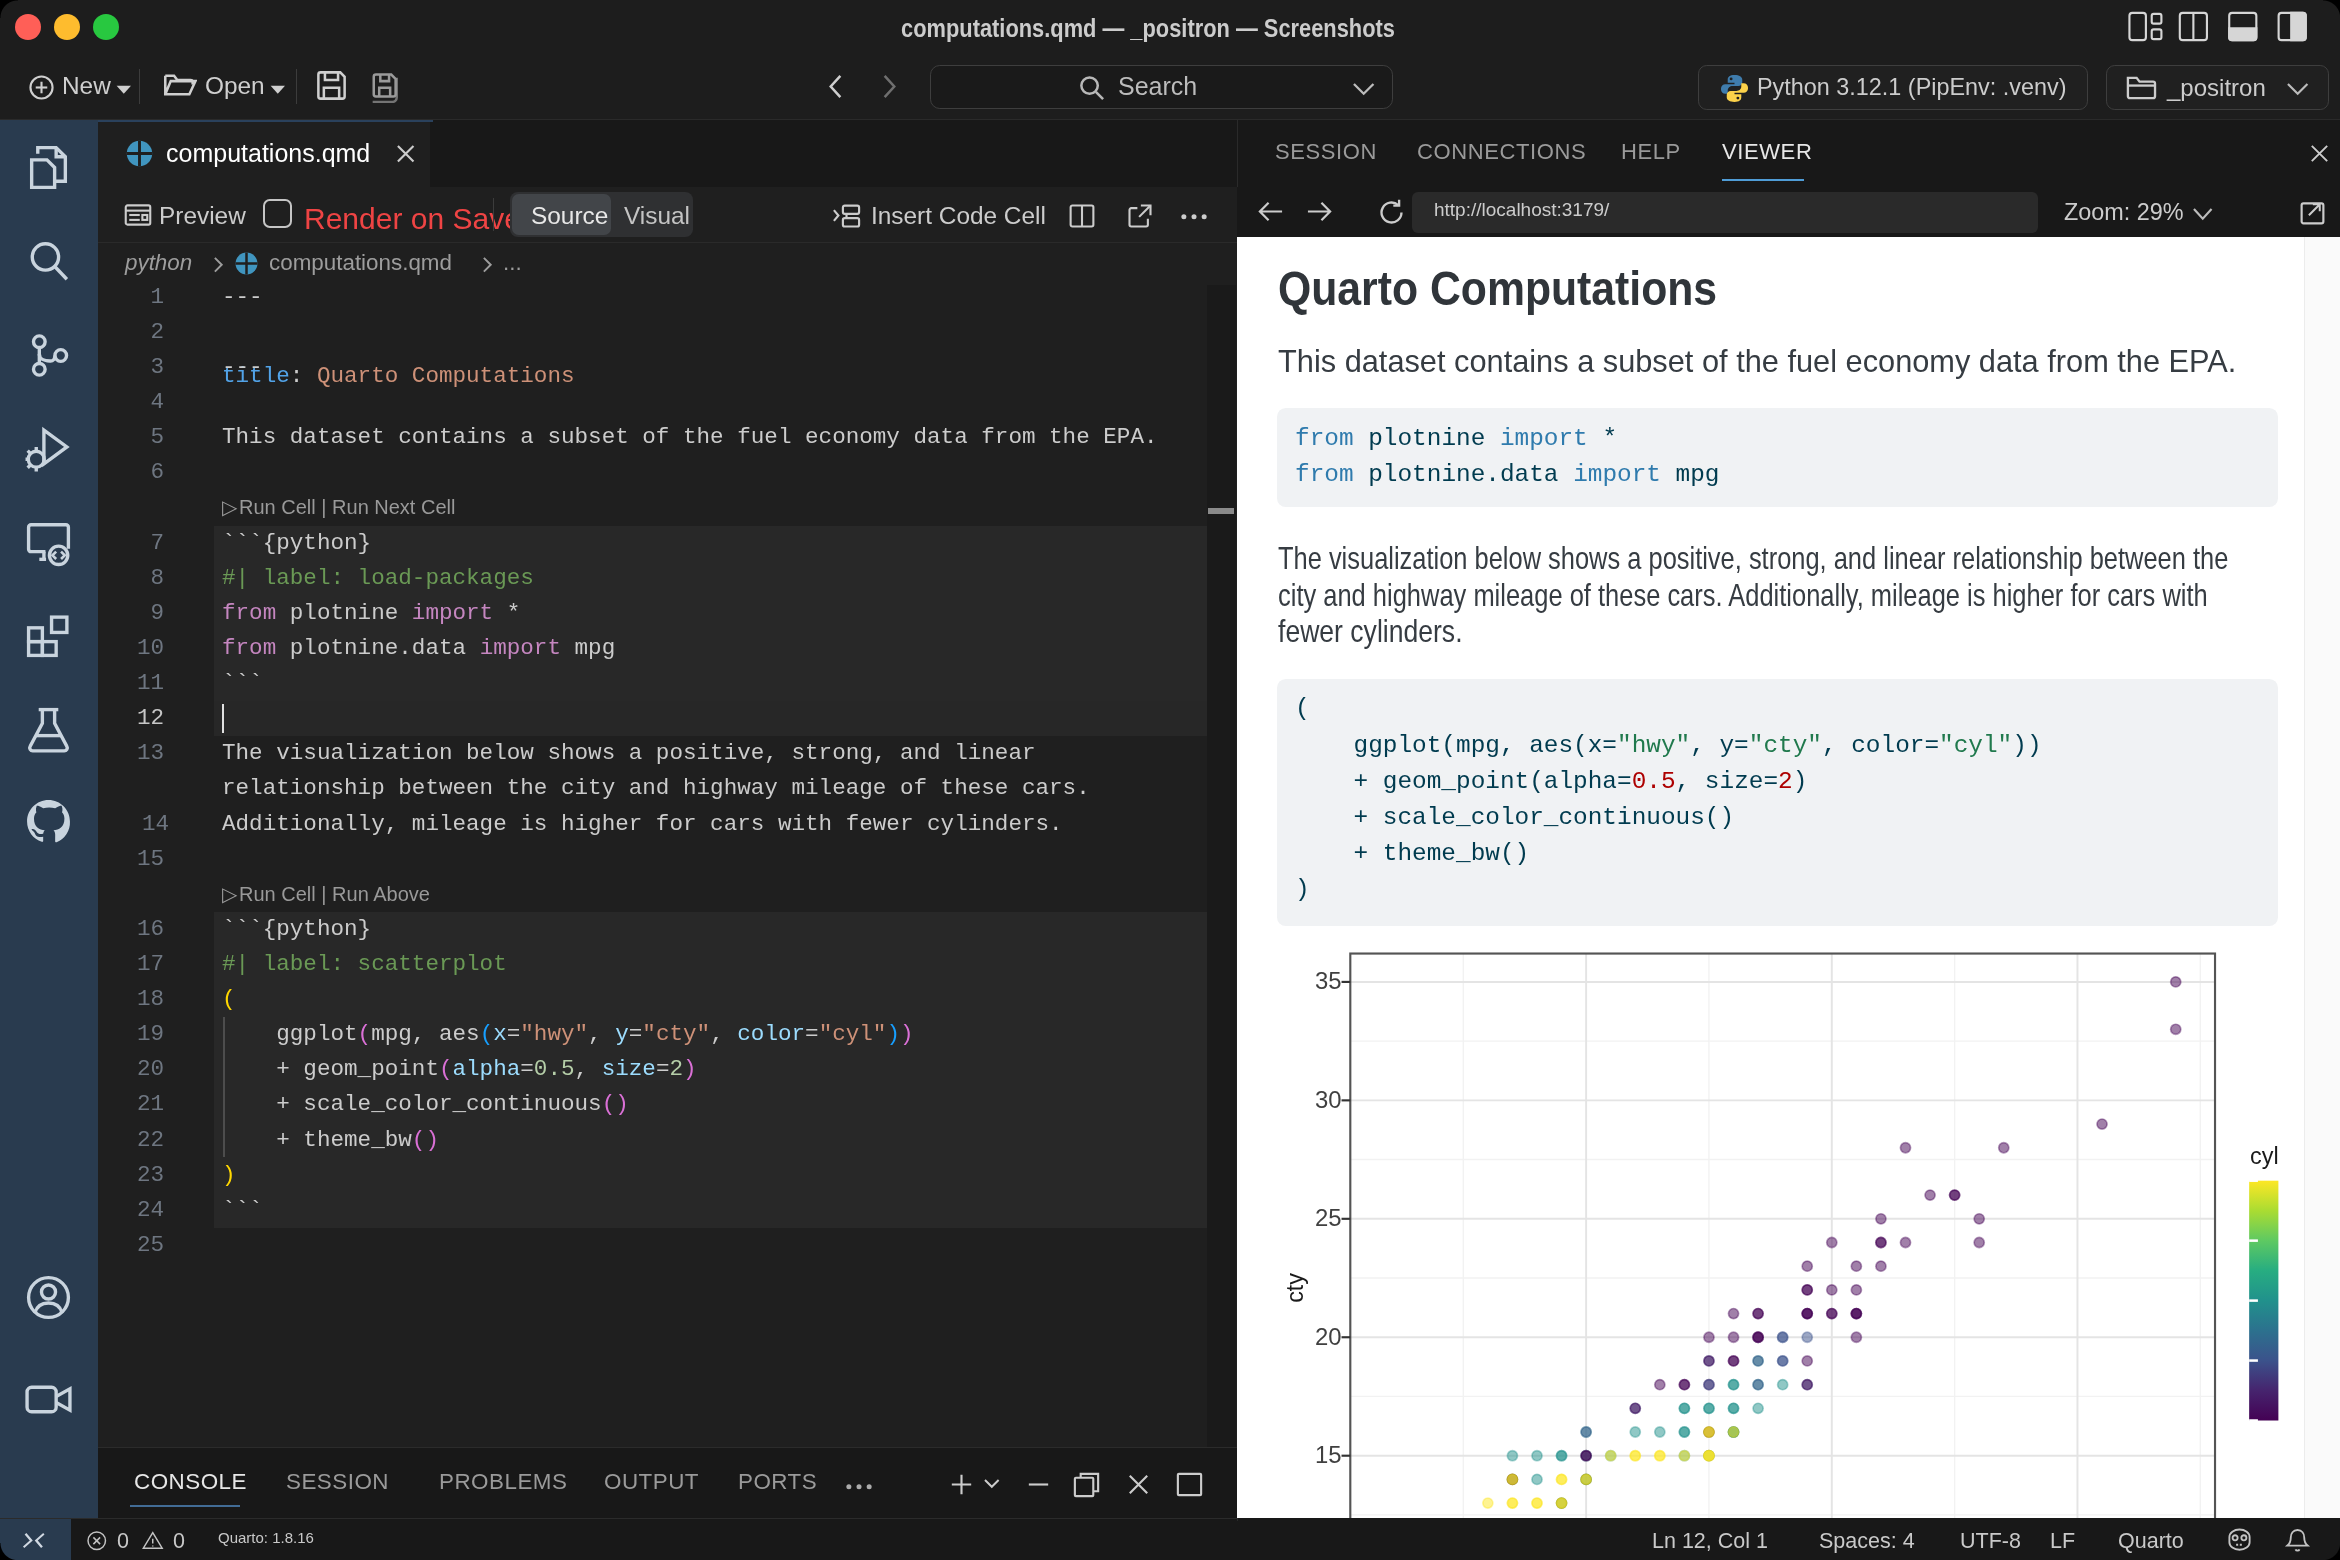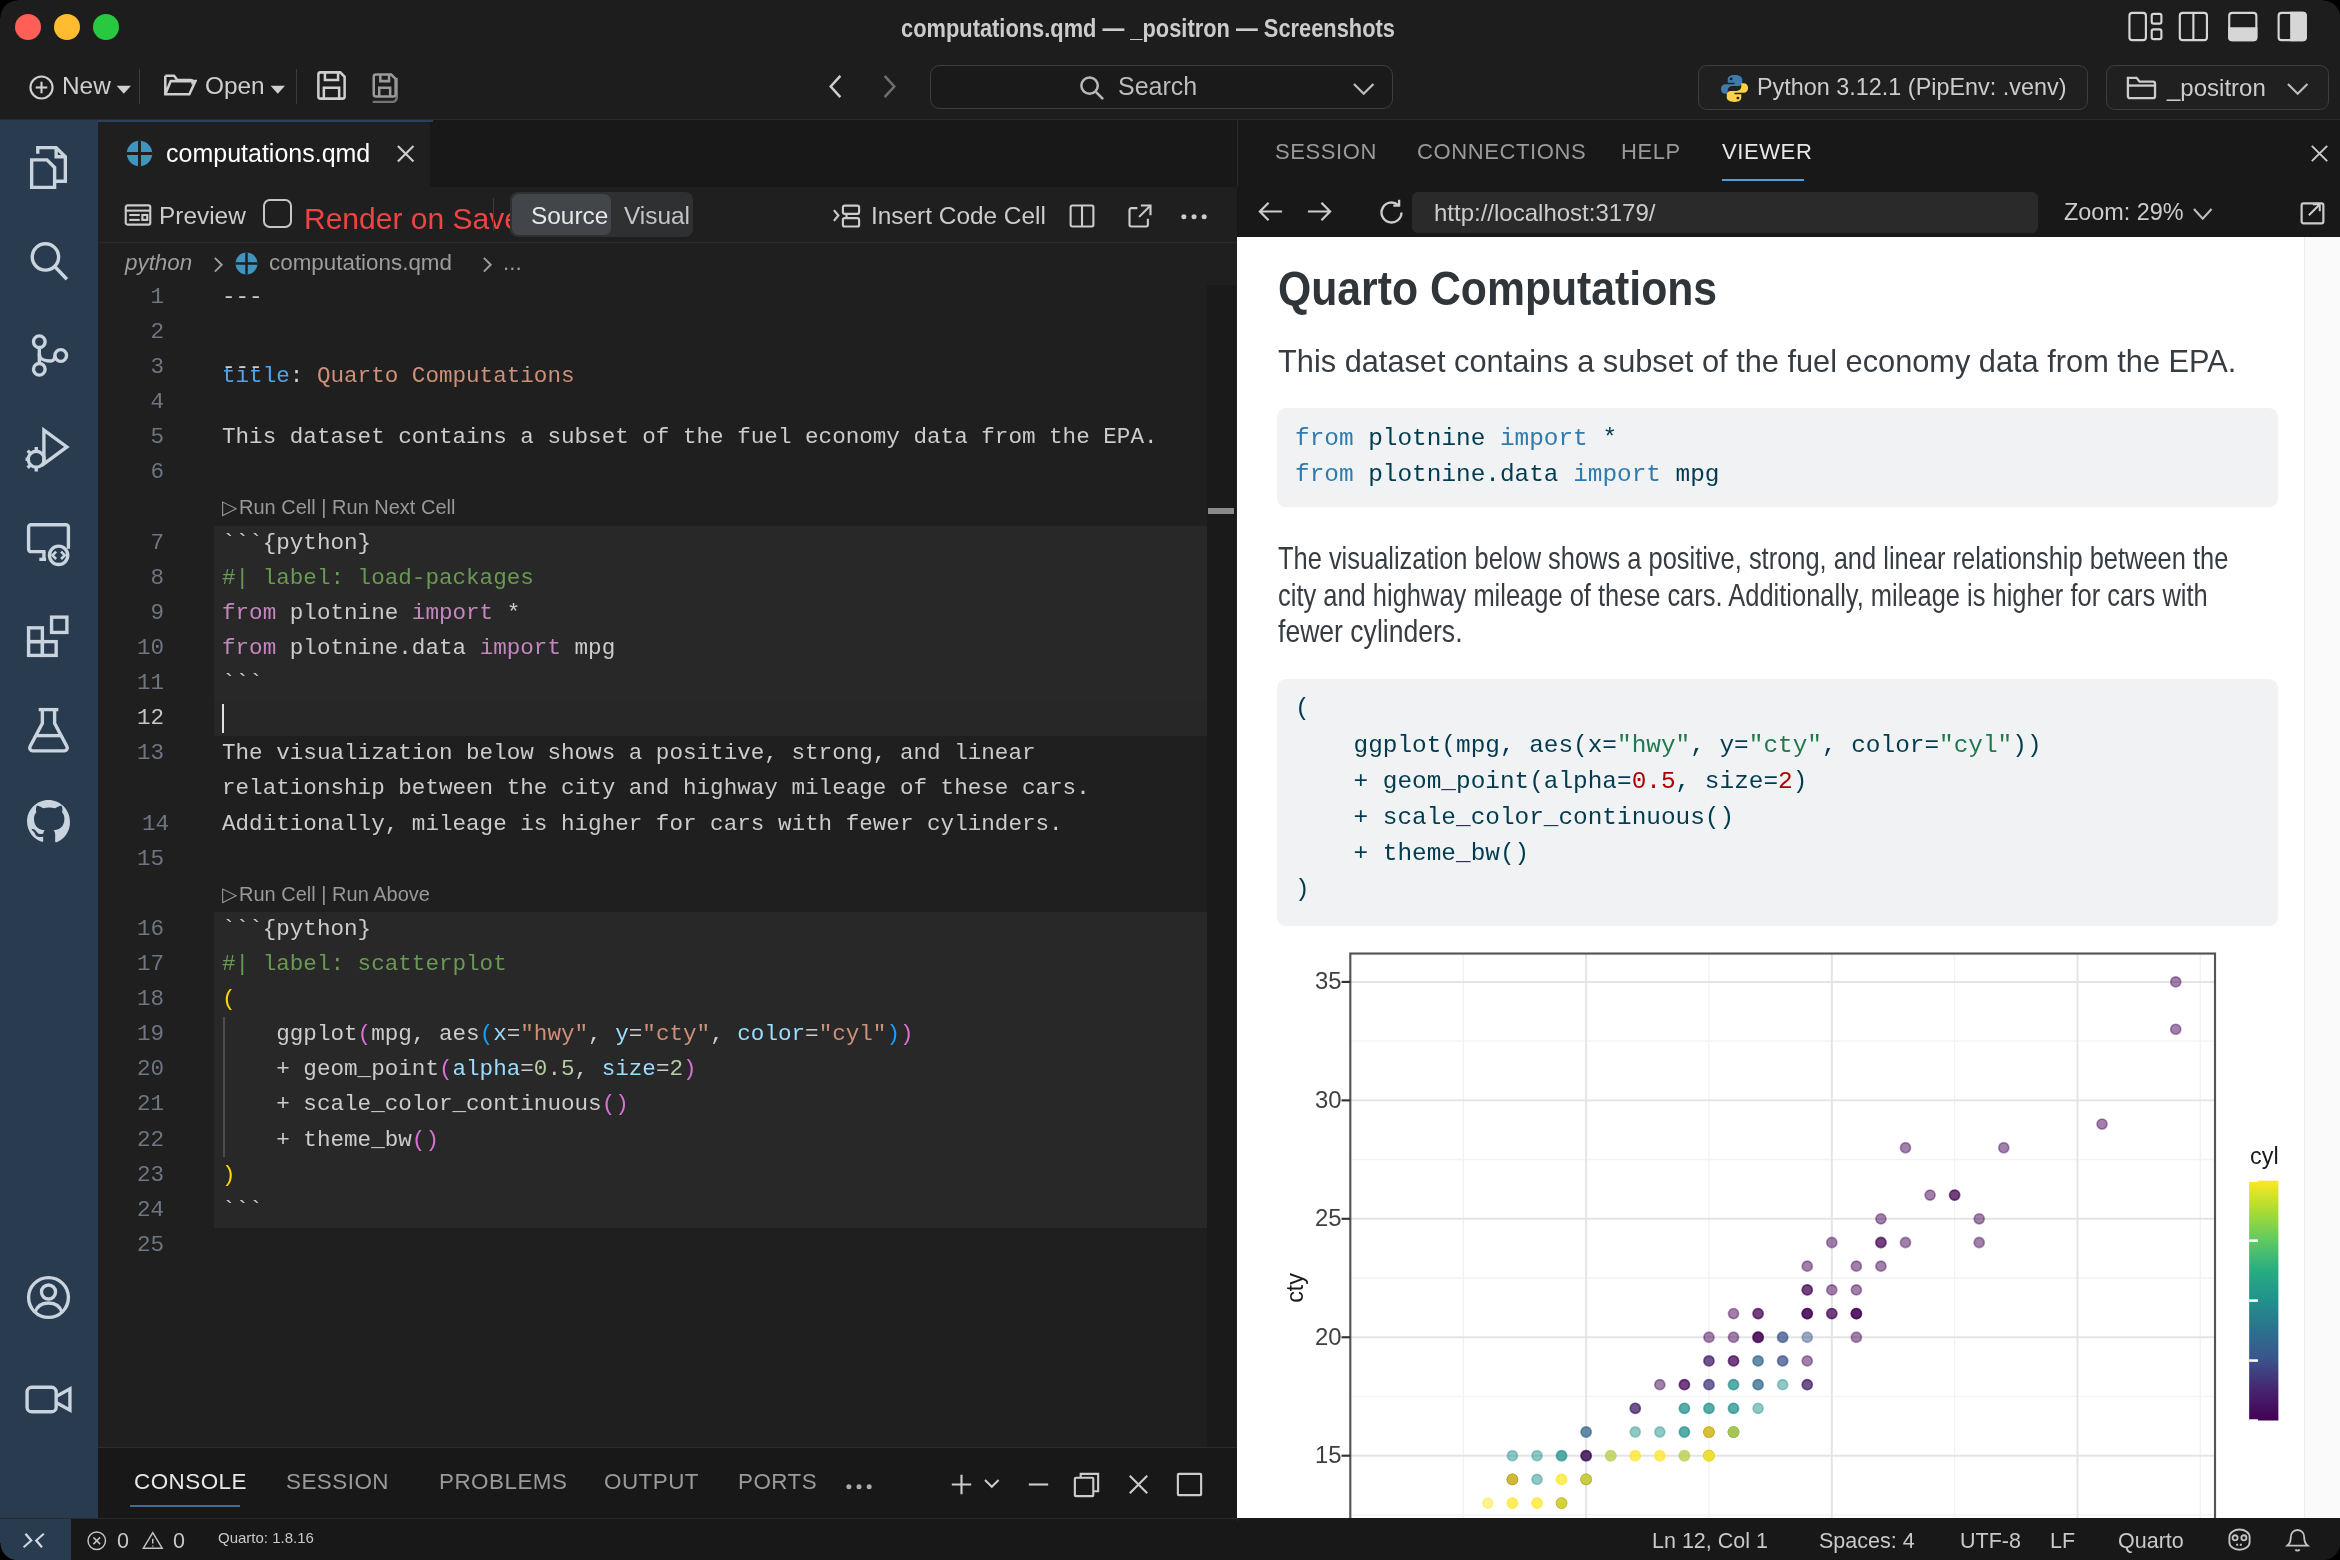--- a/index.html
+++ b/index.html
@@ -425,21 +425,21 @@
   <path d="M27 14 H4 M13 5 L4 14 L13 23"></path>
 </svg>
 <svg class="abs" style="left:1305px;top:198px;" width="29" height="27" viewBox="0 0 30 28" fill="none" stroke="#cccccc" stroke-width="2.3">
   <path d="M3 14 H26 M17 5 L26 14 L17 23"></path>
 </svg>
 <svg class="abs" style="left:1377px;top:198px;" width="29" height="29" viewBox="0 0 16 16" fill="none" stroke="#cccccc" stroke-width="1.3">
   <path d="M13.5 8 a5.5 5.5 0 1 1 -1.8 -4.05"></path>
     <path d="M12.2 1 v3.2 h-3.2" fill="none"></path>
 </svg>
 <div class="abs" id="urlbox"></div>
-<div class="abs" style="left:1434px;top:199px;color:#cccccc;font-size:24px;text-align:right;">http://localhost:3179/</div>
+<div class="abs" style="left:1434px;top:199px;color:#cccccc;font-size:19px;text-align:right;">http://localhost:3179/</div>
 <div class="abs" style="left:2064px;top:199px;color:#cccccc;font-size:23.4px;">Zoom: 29%</div>
 <svg class="abs" style="left:2192px;top:207px;" width="21.5" height="13.7" viewBox="0 0 22 14" fill="none" stroke="#bcbcbc" stroke-width="2.2">
     <path d="M2 2 L11 12 L20 2"></path>
   </svg>
 <svg class="abs" style="left:2298px;top:198px;" width="29" height="29" viewBox="0 0 16 16" fill="none" stroke="#cccccc" stroke-width="1.2">
   <rect x="2" y="3" width="12" height="11" rx="1"></rect>
     <path d="M6 9.5 L11.5 4 M8.2 3.5 H12 v3.8" stroke-width="1.1"></path>
 </svg>
 
 <div class="abs" id="viewer"></div>

